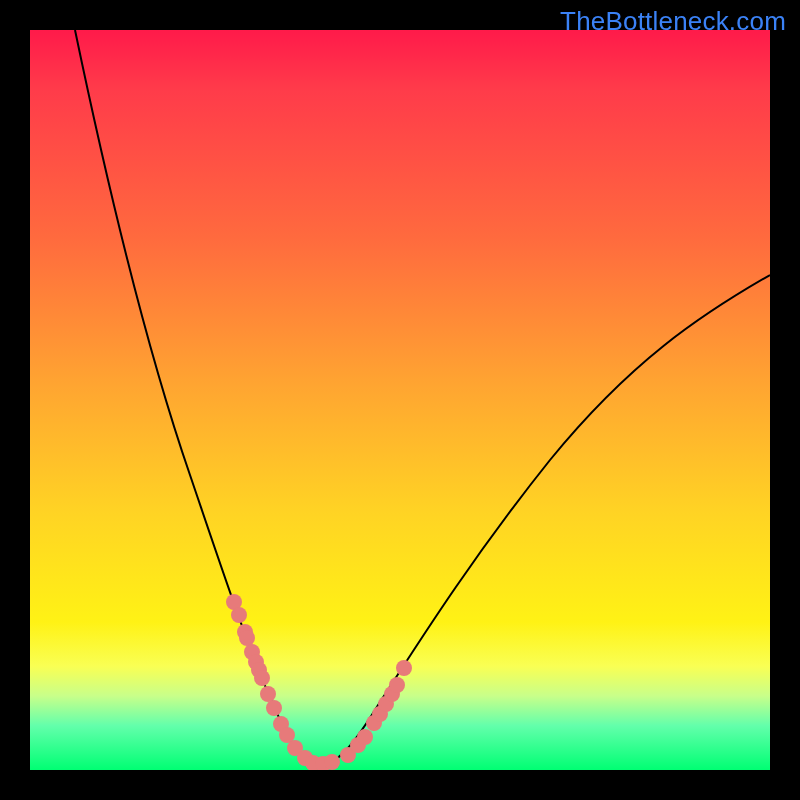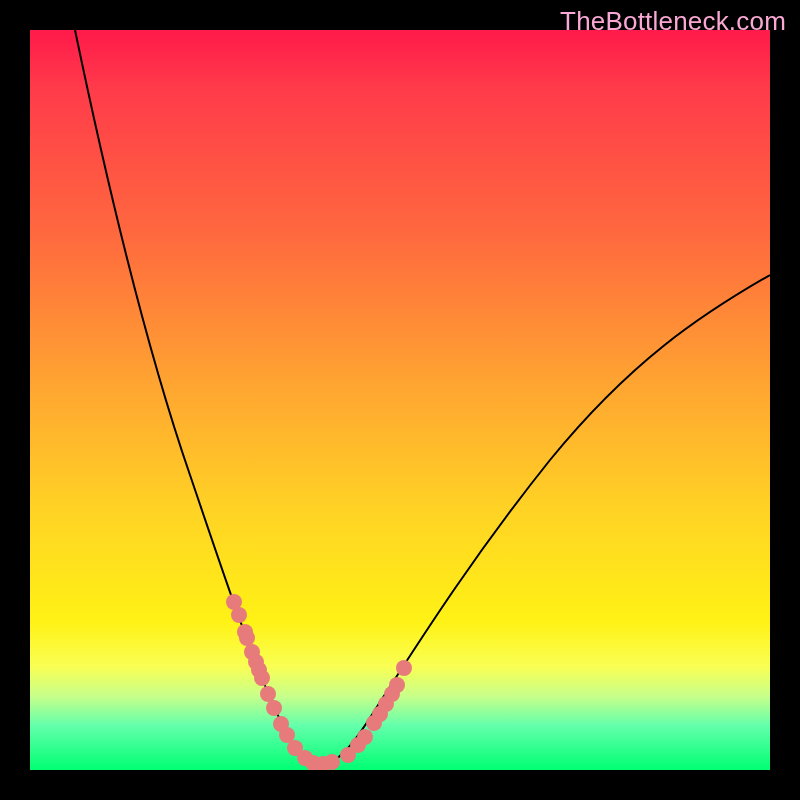--- a/index.html
+++ b/index.html
@@ -30,21 +30,21 @@
       #63ffab 94%,
       #00ff73 100%
     );
   }
   .watermark {
     position: absolute;
     top: 6px;
     right: 14px;
     font-size: 26px;
     font-weight: 500;
-    color: #f9a8d4;
+    color: #3b82f6;
     font-family: Arial, sans-serif;
     letter-spacing: 0.2px;
   }
   svg.curve {
     position: absolute;
     left: 0;
     top: 0;
     width: 740px;
     height: 740px;
   }

